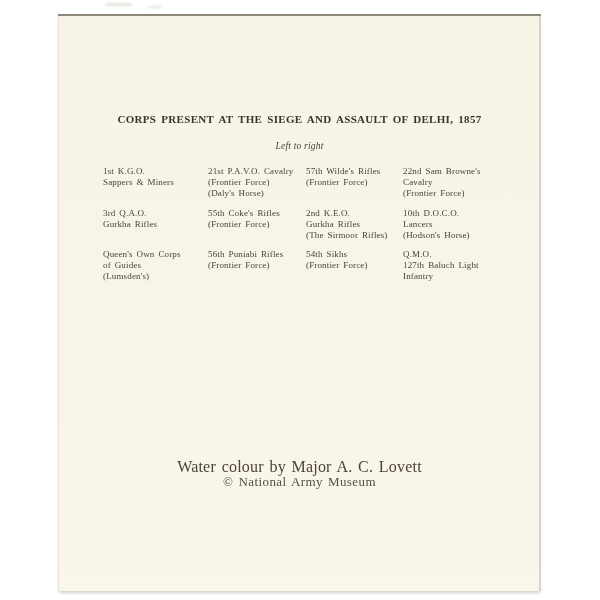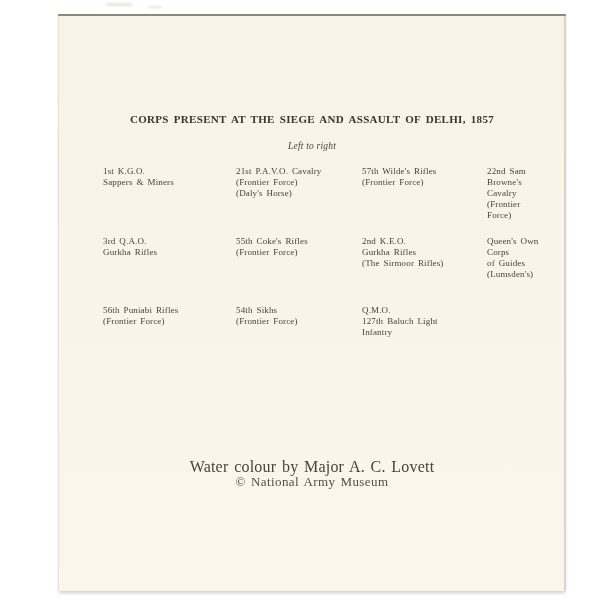--- a/index.html
+++ b/index.html
@@ -32,21 +32,20 @@
     left: 58px;
     top: 14px;
     width: 483px;
     height: 575px;
     background: linear-gradient(180deg, #f7f3e6 0%, #f8f4e9 40%, #faf6ec 100%);
     border-top: 2px solid #8e887b;
     box-shadow:
       inset -2px 0 0 rgba(190,185,172,0.55),
       inset 1px 0 0 rgba(225,221,210,0.8),
       0 3px 3px -1px rgba(140,135,120,0.40);
-    padding-left: 25px;
   }
 
   .card-title {
     position: absolute;
     top: 96px;
     left: 0;
     right: 0;
     text-align: center;
     font-size: 11px;
     line-height: 14px;
@@ -70,21 +69,20 @@
 
   .corps-grid {
     position: absolute;
     left: 45px;
     top: 150px;
     width: 440px;
     display: grid;
     grid-template-columns: 105px 98px 97px 1fr;
     grid-template-rows: 42px 41px 42px auto;
     color: #4a4339;
-    gap: 28px;
   }
   .corps-cell {
     font-size: 9px;
     line-height: 11px;
     letter-spacing: 0.15px;
     word-spacing: 1.5px;
     white-space: pre-line;
   }
 
   .caption {
@@ -136,20 +134,23 @@
 (Frontier Force)</div>
 
       <div class="corps-cell">3rd Q.A.O.
 Gurkha Rifles</div>
       <div class="corps-cell">55th Coke's Rifles
 (Frontier Force)</div>
       <div class="corps-cell">2nd K.E.O.
 Gurkha Rifles
 (The Sirmoor Rifles)</div>
 
+      <div class="corps-cell">10th D.O.C.O.
+Lancers
+(Hodson's Horse)</div>
       <div class="corps-cell">Queen's Own Corps
 of Guides
 (Lumsden's)</div>
       <div class="corps-cell">56th Puniabi Rifles
 (Frontier Force)</div>
 
       <div class="corps-cell">54th Sikhs
 (Frontier Force)</div>
       <div class="corps-cell">Q.M.O.
 127th Baluch Light

